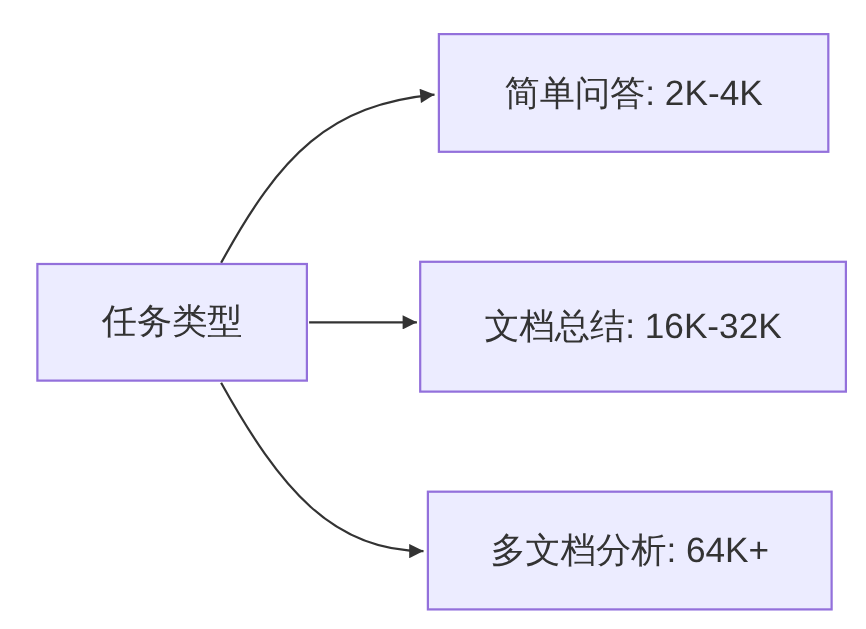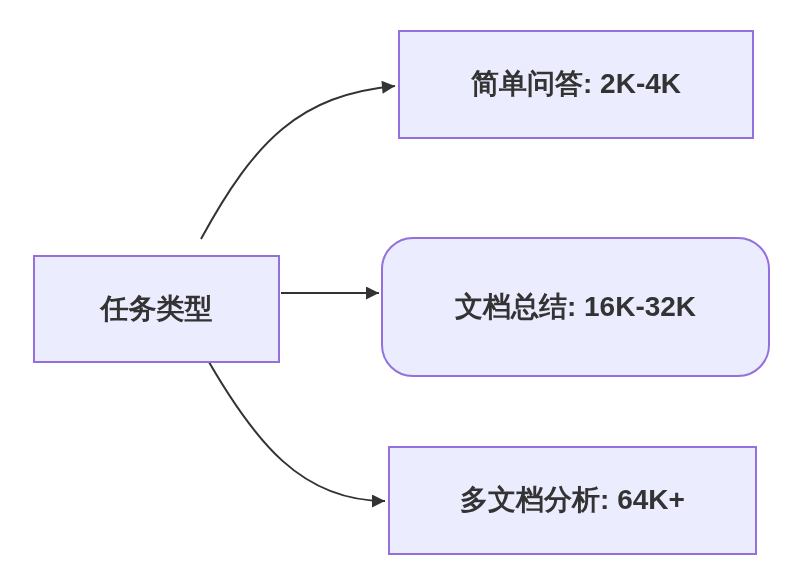--- a/index.html
+++ b/index.html
@@ -37,29 +37,28 @@
     fill: var(--edge-color);
     stroke: none;
   }
   .node {
     position: absolute;
     background: var(--node-fill);
     border: 2px solid var(--node-border);
     display: flex;
     align-items: center;
     justify-content: center;
-    font-size: 28px;
+    font-size: 32px;
     line-height: 1.3;
     color: var(--text-color);
     white-space: nowrap;
-    font-weight: bold;
   }
-  .node-root { left: 33px;  top: 239px; width: 247px; height: 108px; margin-top: 16px; }
+  .node-root { left: 33px;  top: 239px; width: 247px; height: 108px; }
   .node-a    { left: 398px; top: 30px;  width: 356px; height: 109px; }
-  .node-b    { left: 381px; top: 237px; width: 389px; height: 140px; border-radius: 32px; }
+  .node-b    { left: 381px; top: 237px; width: 389px; height: 120px; }
   .node-c    { left: 388px; top: 446px; width: 369px; height: 109px; text-align: center; }
 </style>
 </head>
 <body>
 
 <div class="canvas">
 
   <svg class="edges-layer" width="787" height="572" viewBox="0 0 787 572" xmlns="http://www.w3.org/2000/svg">
     <defs>
       <marker id="arrowhead" viewBox="0 0 10 10" refX="10" refY="5" markerWidth="7.5" markerHeight="6.5" orient="auto">

